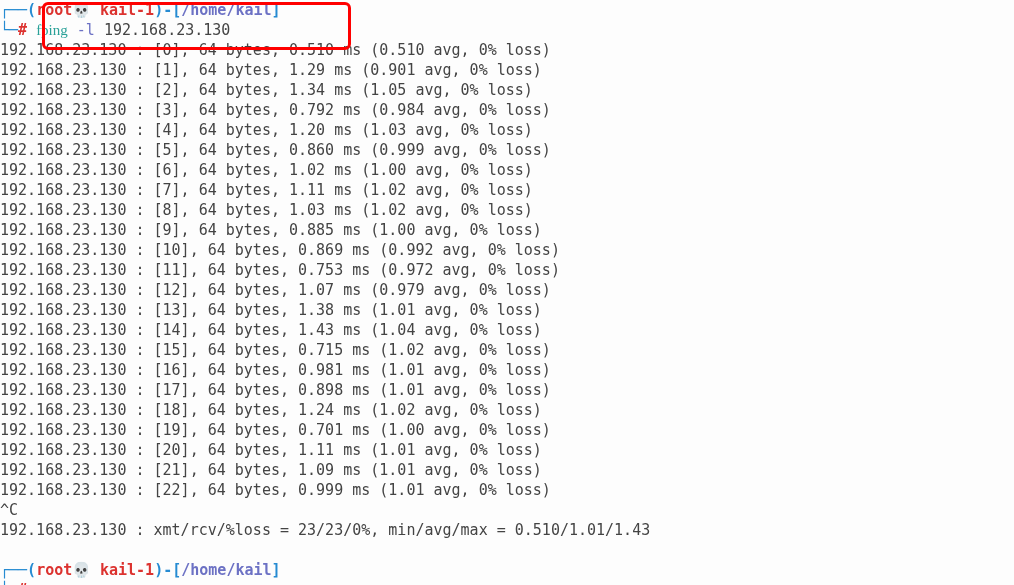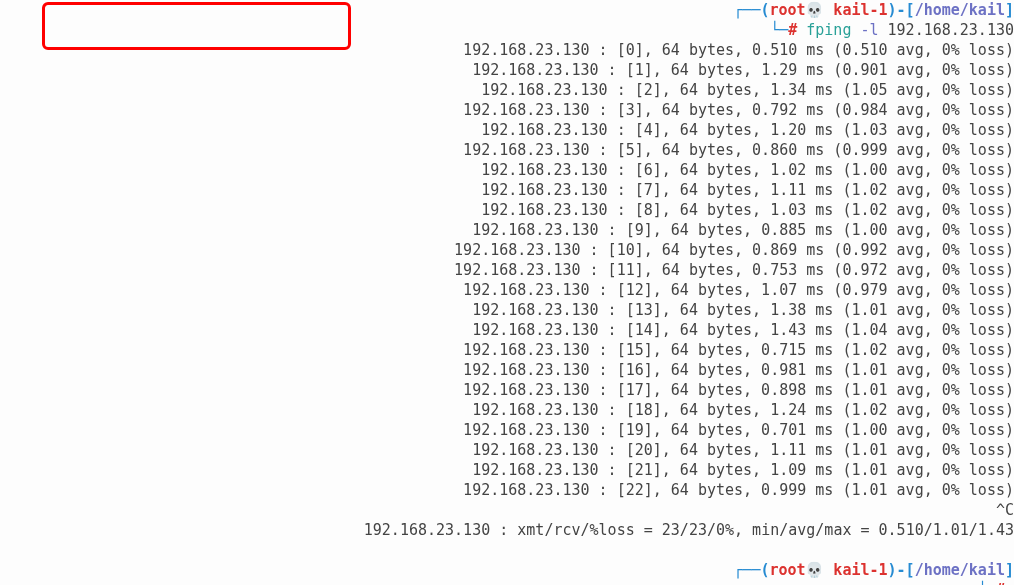--- a/index.html
+++ b/index.html
@@ -17,24 +17,23 @@
     overflow: hidden;
     position: relative;
   }
   .terminal {
     padding: 0;
     white-space: pre;
   }
   .line {
     height: 20px;
     white-space: pre;
-    text-align: right;
   }
   .c-red    { color: #dc322f; }
-  .c-cyan   { color: #2aa198; }
+  .c-cyan   { color: #2aa198; font-family: Liberation Serif, serif; }
   .c-blue   { color: #268bd2; }
   .c-purple { color: #6c71c4; }
   .bold { font-weight: bold; }
   .skull { color: #444; }
   .highlight-box {
     position: absolute;
     border: 3px solid #ff0000;
     border-radius: 6px;
     pointer-events: none;
     box-sizing: border-box;

